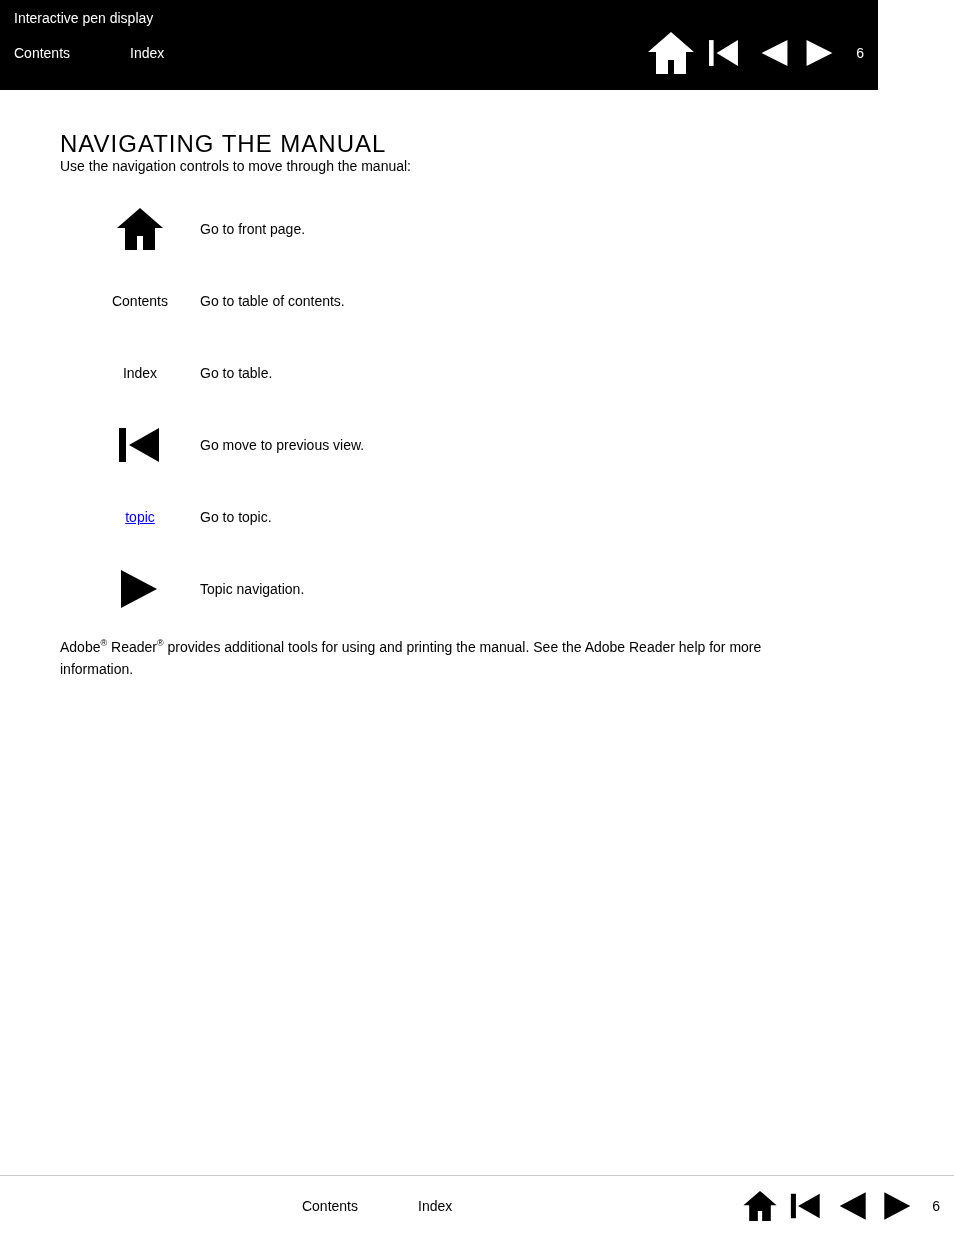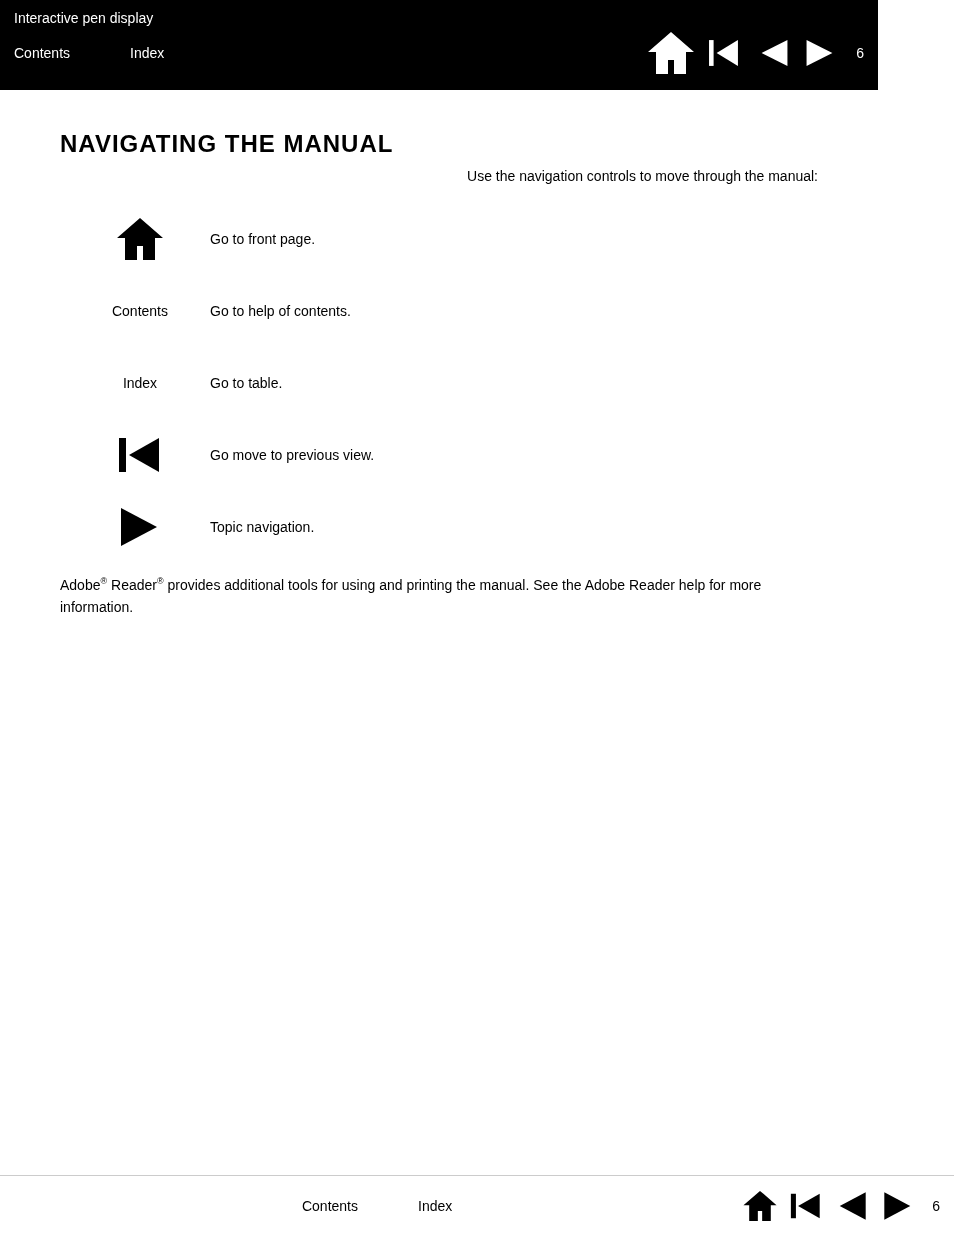--- a/index.html
+++ b/index.html
@@ -63,29 +63,28 @@
       margin-left: 8px;
     }
 
     
     .content {
       padding: 40px 60px 40px 60px;
     }
 
     .page-title {
       font-size: 24px;
-      font-weight: bold;
+      font-weight: normal;
       letter-spacing: 1px;
-      margin-bottom: 10px;
+      margin-bottom: 0;
     }
 
     .intro-text {
       font-size: 14px;
       margin-bottom: 30px;
-      text-align: right;
     }
 
     
     .nav-items {
       margin-left: 20px;
     }
 
     .nav-item {
       display: flex;
       align-items: center;
@@ -96,21 +95,20 @@
     .nav-item-icon {
       width: 120px;
       display: flex;
       align-items: center;
       justify-content: center;
       flex-shrink: 0;
     }
 
     .nav-item-desc {
       font-size: 14px;
-      margin-left: 10px;
     }
 
     
     .house-icon {
       width: 50px;
       height: 50px;
     }
 
     
     .page-nav-icons {
@@ -235,41 +233,47 @@
             <polygon points="25,4 2,24 10,24 10,46 22,46 22,32 28,32 28,46 40,46 40,24 48,24" fill="#000000"></polygon>
           </svg>
         </div>
         <span class="nav-item-desc">Go to front page.</span>
       </div>
 
       <div class="nav-item">
         <div class="nav-item-icon">
           <span style="font-size:14px;">Contents</span>
         </div>
-        <span class="nav-item-desc">Go to help of contents.</span>
+        <span class="nav-item-desc">Go to table of contents.</span>
       </div>
 
       <div class="nav-item">
         <div class="nav-item-icon">
           <span style="font-size:14px;">Index</span>
         </div>
         <span class="nav-item-desc">Go to table.</span>
       </div>
 
       <div class="nav-item">
         <div class="nav-item-icon">
           <svg viewBox="0 0 50 50" width="50" height="50">
             <rect x="4" y="8" width="7" height="34" fill="#000000"></rect>
             <polygon points="44,8 14,25 44,42" fill="#000000"></polygon>
           </svg>
         </div>
         <span class="nav-item-desc">Go move to previous view.</span>
       </div>
 
 
+      <div class="nav-item">
+        <div class="nav-item-icon">
+          <a class="topic-link">topic</a>
+        </div>
+        <span class="nav-item-desc">Go to topic.</span>
+      </div>
 
       <div class="nav-item">
         <div class="nav-item-icon">
           <svg viewBox="0 0 50 50" width="50" height="50">
             <polygon points="6,6 42,25 6,44" fill="#000000"></polygon>
           </svg>
         </div>
         <span class="nav-item-desc">Topic navigation.</span>
       </div>
 

